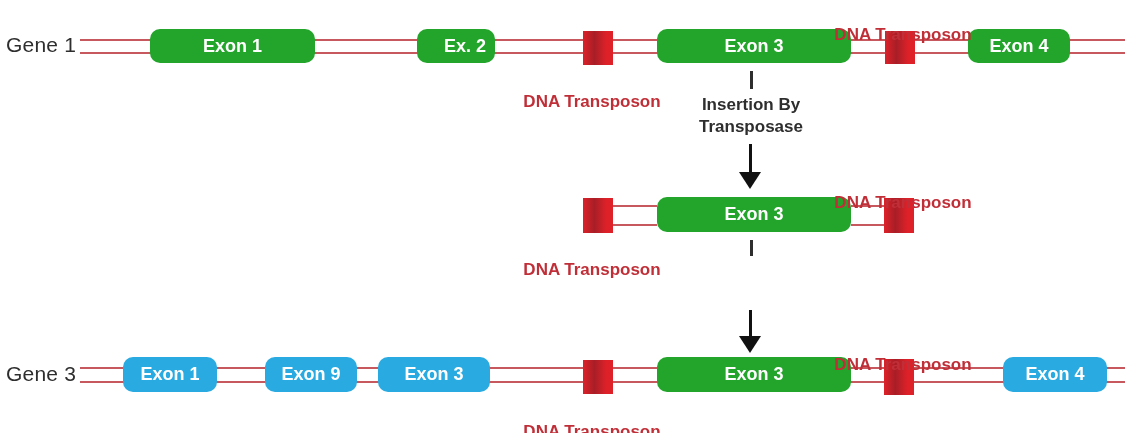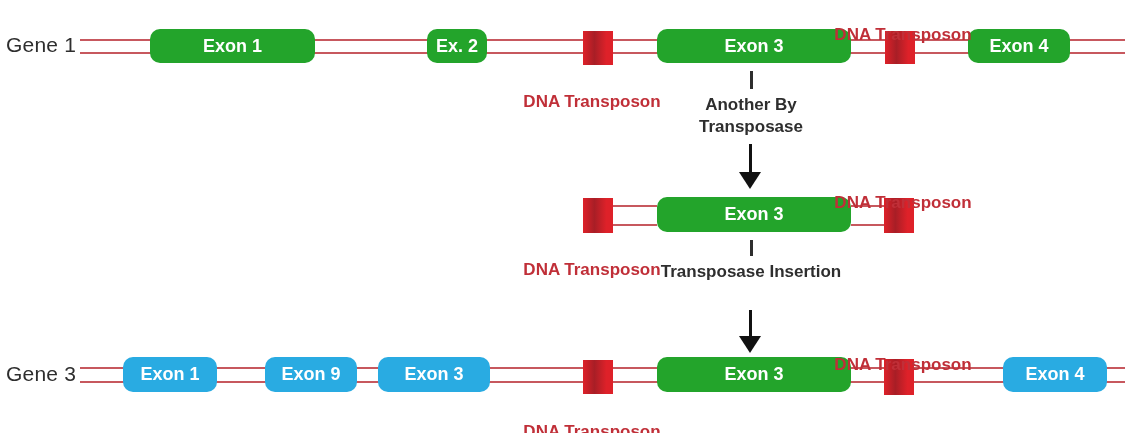--- a/index.html
+++ b/index.html
@@ -49,41 +49,41 @@
 
   <div>
     <div class="gene-label" style="left:6px;top:33px;">Gene 1</div>
 
     <div class="dnaline" style="left:80px;top:39px;width:1045px;"></div>
     <div class="dnaline" style="left:80px;top:52px;width:1045px;"></div>
 
     <div class="exon green" style="left:150px;top:29px;width:165px;height:34px;">
         <span>Exon 1</span>
       </div>
-    <div class="exon green" style="left:427px;top:29px;width:60px;height:34px;">
+    <div class="exon green" style="left:417px;top:29px;width:60px;height:34px;padding-left:18px;">
         <span>Ex. 2</span>
       </div>
     <div class="exon green" style="left:657px;top:29px;width:194px;height:34px;">
         <span>Exon 3</span>
       </div>
     <div class="exon green" style="left:968px;top:29px;width:102px;height:34px;">
         <span>Exon 4</span>
       </div>
 
     <div class="transposon" style="left:583px;top:31px;height:34px;"></div>
     <div class="transposon" style="left:885px;top:31px;height:33px;"></div>
 
     <div class="red-label" style="left:512px;top:70px;">DNA Transposon</div>
     <div class="red-label" style="left:823px;top:3px;">DNA Transposon</div>
   </div>
 
   <div>
     <div class="tick" style="left:750px;top:71px;height:18px;"></div>
     <div class="step-text" style="left:601px;top:94px;">
-      <div>Another By</div>
+      <div>Insertion By</div>
       <div>Transposase</div>
     </div>
     <div class="arrow-line" style="left:749px;top:144px;height:29px;"></div>
     <div class="arrow-head" style="left:739px;top:172px;"></div>
   </div>
 
   <div>
     <div class="transposon" style="left:583px;top:198px;height:35px;"></div>
     <div class="transposon" style="left:884px;top:198px;height:35px;"></div>
 
@@ -96,21 +96,20 @@
         <span>Exon 3</span>
       </div>
 
     <div class="red-label" style="left:512px;top:238px;">DNA Transposon</div>
     <div class="red-label" style="left:823px;top:171px;">DNA Transposon</div>
   </div>
 
   <div>
     <div class="tick" style="left:750px;top:240px;height:16px;"></div>
     <div class="step-text" style="left:601px;top:261px;">
-      <div>Transposase Insertion</div>
     </div>
     <div class="arrow-line" style="left:749px;top:310px;height:27px;"></div>
     <div class="arrow-head" style="left:739px;top:336px;"></div>
   </div>
 
   <div>
     <div class="gene-label" style="left:6px;top:362px;">Gene 3</div>
 
     <div class="dnaline" style="left:80px;top:367px;width:1045px;"></div>
     <div class="dnaline" style="left:80px;top:381px;width:1045px;"></div>

